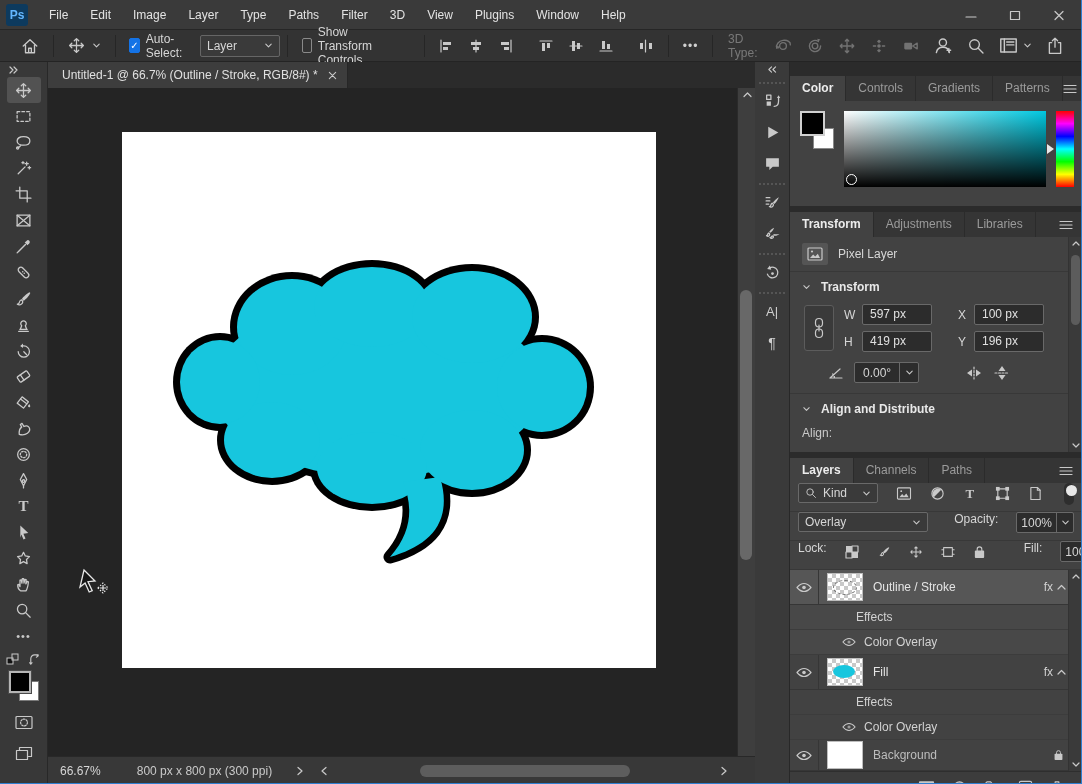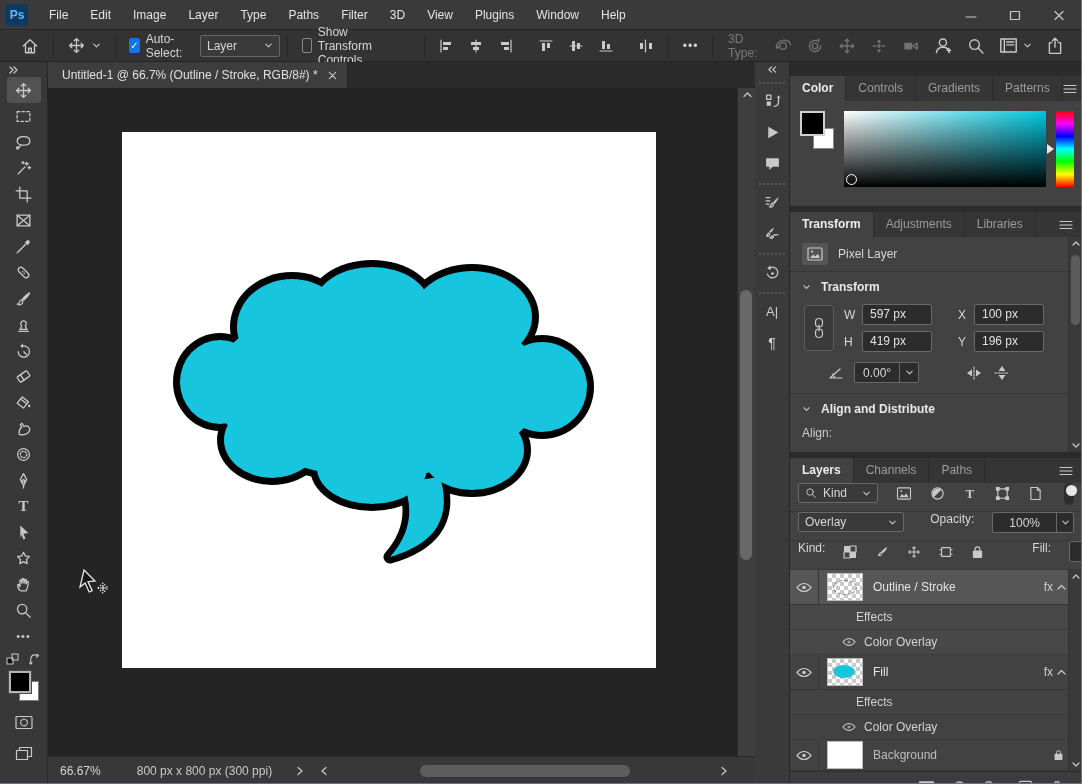--- a/index.html
+++ b/index.html
@@ -77,21 +77,21 @@
   .anglefield .v{padding:0 8px}
   .anglefield .chev{border-left:1px solid #696969;width:18px;height:100%;display:flex;align-items:center;justify-content:center}
   .pscroll{position:absolute;right:0;top:0;width:13px;height:100%;background:#3a3a3a;border-left:1px solid #333}
   .pthumb{position:absolute;left:2px;top:18px;width:9px;height:70px;border-radius:5px;background:#5c5c5c}
   
   .layers-wrap{flex:1;display:flex;flex-direction:column;background:#424242;position:relative}
   .lrow{display:flex;height:28px;padding:0 8px;gap:18px;border-bottom:1px solid #383838;flex:0 0 28px}
   .kindsel{display:flex;align-items:center;gap:6px;background:#3a3a3a;border:1px solid #696969;border-radius:2px;height:20px;padding:0 6px;width:110px;box-sizing:border-box}
   .fbtn{width:21px;height:21px;display:flex;align-items:center;justify-content:center}
   .valbox{display:flex;align-items:center;background:#2c2c2c;border:1px solid #696969;border-radius:2px;height:19px}
-  .valbox .v{padding:0 16px}
+  .valbox .v{padding:0 4px}
   .valbox .chev{border-left:1px solid #696969;width:16px;height:100%;display:flex;align-items:center;justify-content:center}
   .llist{flex:1;position:relative;overflow:hidden}
   .layer-row{display:flex;align-items:center;height:34px;border-bottom:1px solid #363636;background:#424242}
   .layer-row.sel{background:#565656}
   .subrow{display:flex;align-items:center;height:24px;background:#484848;border-bottom:1px solid #3c3c3c;color:#d2d2d2}
   .eyebox{width:28px;align-self:stretch;display:flex;align-items:center;justify-content:center;border-right:1px solid #363636;flex:0 0 28px}
   .thumb{width:34px;height:26px;margin:0 10px 0 8px;border:1px solid #bdbdbd;position:relative;
     background-image:linear-gradient(45deg,#c9c9c9 25%,transparent 25%,transparent 75%,#c9c9c9 75%),linear-gradient(45deg,#c9c9c9 25%,#fff 25%,#fff 75%,#c9c9c9 75%);
     background-size:8px 8px;background-position:0 0,4px 4px;background-color:#fff}
   .lname{flex:1;color:#e4e4e4}
@@ -814,21 +814,21 @@
           <span class="v">100%</span>
           <span class="chev">
               <svg class="chevi" viewBox="0 0 10 10">
                 <path class="s" d="M2 3.5l3 3 3-3"></path>
               </svg>
             </span>
         </div>
       </div>
 
       <div class="lrow">
-        <span class="lbl">Kind:</span>
+        <span class="lbl">Lock:</span>
         <span class="fbtn">
             <svg width="14" height="14" viewBox="0 0 14 14">
               <rect class="f" x="1" y="1" width="6" height="6"></rect>
               <rect class="s" x="7" y="1" width="6" height="6"></rect>
               <rect class="s" x="1" y="7" width="6" height="6"></rect>
               <rect class="f" x="7" y="7" width="6" height="6"></rect>
             </svg>
           </span>
         <span class="fbtn">
             <svg width="14" height="14" viewBox="0 0 16 16">
@@ -846,21 +846,21 @@
               <rect class="s" x="3" y="3" width="10" height="10"></rect>
               <path class="s" d="M1 5.5h2M1 10.5h2M13 5.5h2M13 10.5h2"></path>
             </svg>
           </span>
         <span class="fbtn">
             <svg width="13" height="14" viewBox="0 0 14 15">
               <rect class="f" x="2" y="6" width="10" height="8" rx="1"></rect>
               <path class="s" d="M4.5 6V4.5a2.5 2.5 0 015 0V6" stroke-width="1.5"></path>
             </svg>
           </span>
-        <span class="lbl" style="margin-left:30px">Fill:</span>
+        <span class="lbl" style="margin-left:20px">Fill:</span>
         <div class="valbox">
           <span class="v">100%</span>
           <span class="chev">
               <svg class="chevi" viewBox="0 0 10 10">
                 <path class="s" d="M2 3.5l3 3 3-3"></path>
               </svg>
             </span>
         </div>
       </div>
 

